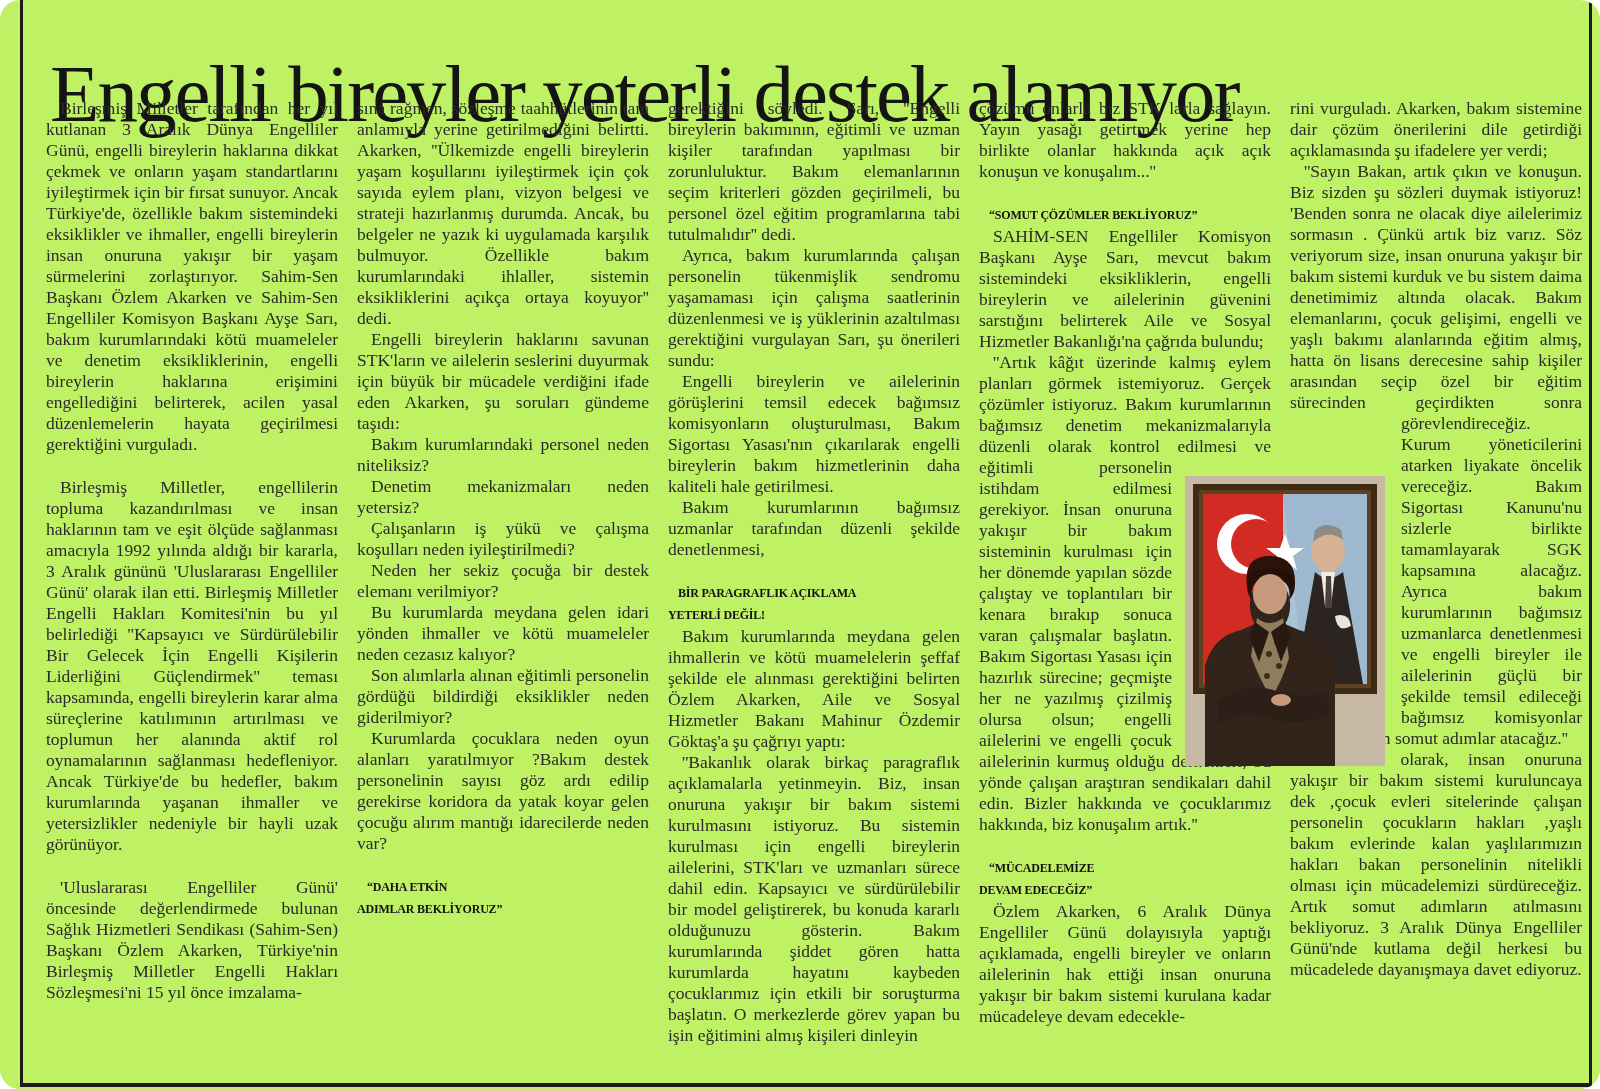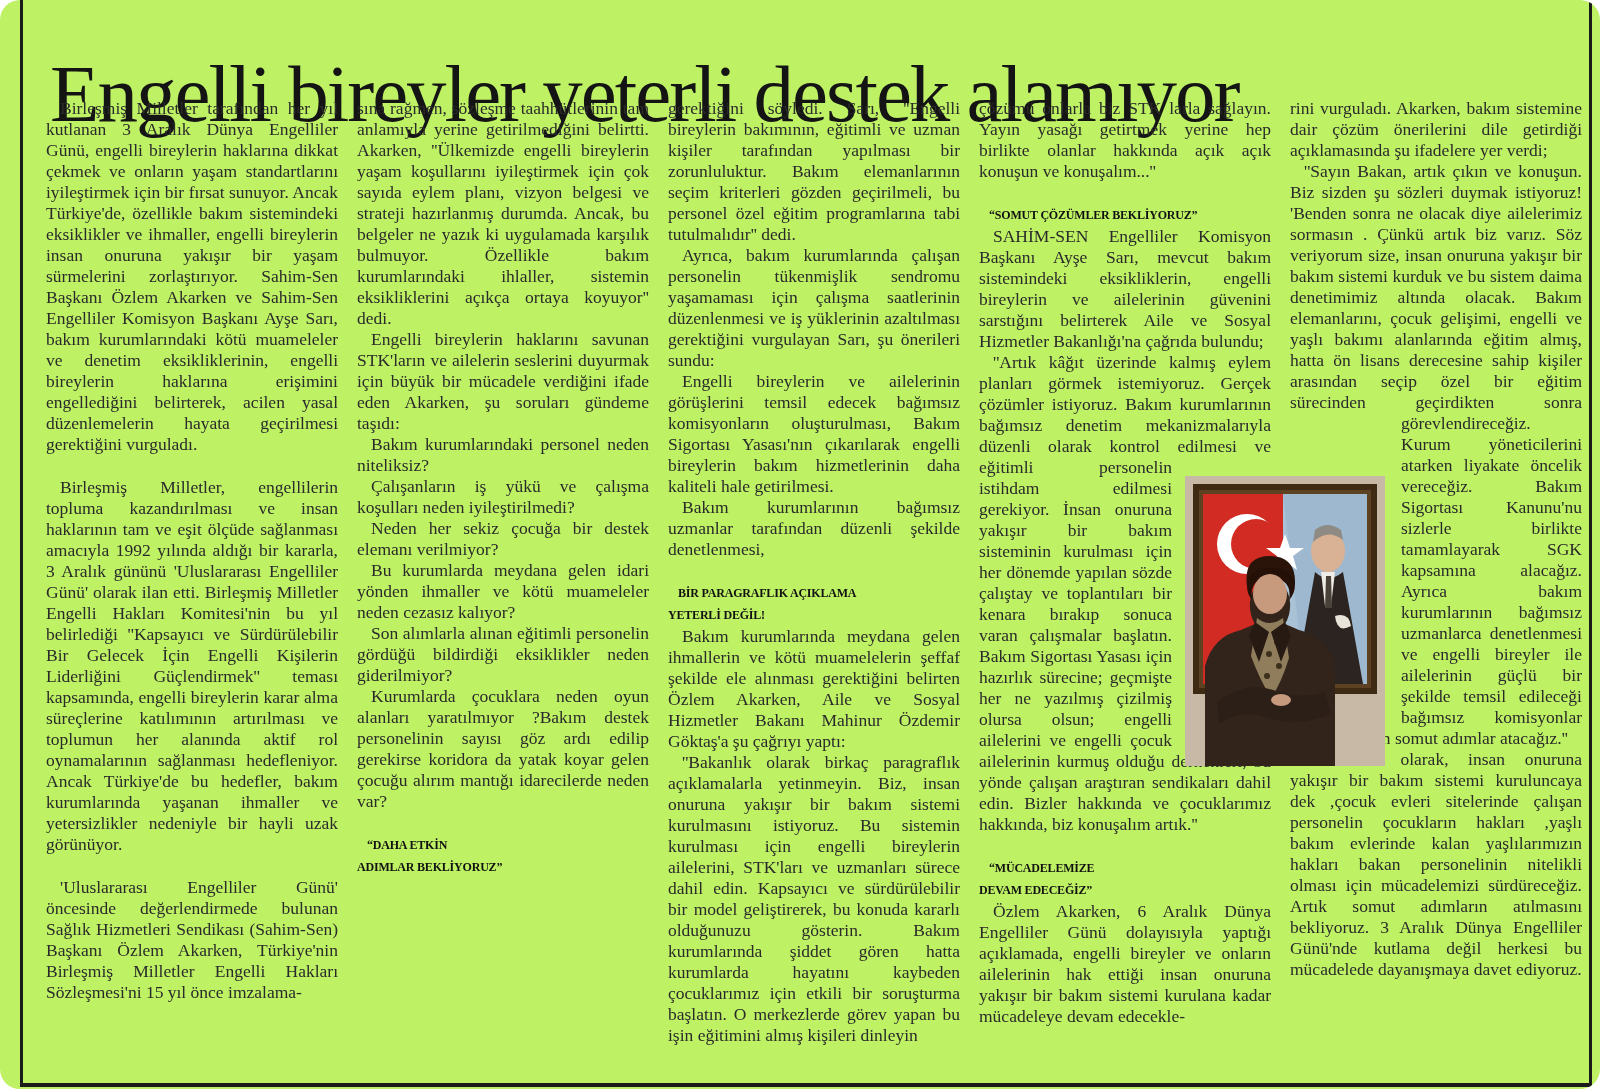--- a/index.html
+++ b/index.html
@@ -38,20 +38,21 @@
       <div class="gap"></div>
       <p class="p">Birleşmiş Milletler, engellilerin topluma kazandırılması ve insan haklarının tam ve eşit ölçüde sağlanması amacıyla 1992 yılında aldığı bir kararla, 3 Aralık gününü 'Uluslararası Engelliler Günü' olarak ilan etti. Birleşmiş Milletler Engelli Hakları Komitesi'nin bu yıl belirlediği ''Kapsayıcı ve Sürdürülebilir Bir Gelecek İçin Engelli Kişilerin Liderliğini Güçlendirmek'' teması kapsamında, engelli bireylerin karar alma süreçlerine katılımının artırılması ve toplumun her alanında aktif rol oynamalarının sağlanması hedefleniyor. Ancak Türkiye'de bu hedefler, bakım kurumlarında yaşanan ihmaller ve yetersizlikler nedeniyle bir hayli uzak görünüyor.</p>
       <div class="gap"></div>
       <p class="p">'Uluslararası Engelliler Günü' öncesinde değerlendirmede bulunan Sağlık Hizmetleri Sendikası (Sahim-Sen) Başkanı Özlem Akarken, Türkiye'nin Birleşmiş Milletler Engelli Hakları Sözleşmesi'ni 15 yıl önce imzalama-</p>
     </div>
 
     <div class="col">
       <p class="p cont">sına rağmen, sözleşme taahhütlerinin tam anlamıyla yerine getirilmediğini belirtti. Akarken, ''Ülkemizde engelli bireylerin yaşam koşullarını iyileştirmek için çok sayıda eylem planı, vizyon belgesi ve strateji hazırlanmış durumda. Ancak, bu belgeler ne yazık ki uygulamada karşılık bulmuyor. Özellikle bakım kurumlarındaki ihlaller, sistemin eksikliklerini açıkça ortaya koyuyor'' dedi.</p>
       <p class="p">Engelli bireylerin haklarını savunan STK'ların ve ailelerin seslerini duyurmak için büyük bir mücadele verdiğini ifade eden Akarken, şu soruları gündeme taşıdı:</p>
       <p class="p">Bakım kurumlarındaki personel neden niteliksiz?</p>
+      <p class="p">Denetim mekanizmaları neden yetersiz?</p>
       <p class="p">Çalışanların iş yükü ve çalışma koşulları neden iyileştirilmedi?</p>
       <p class="p">Neden her sekiz çocuğa bir destek elemanı verilmiyor?</p>
       <p class="p">Bu kurumlarda meydana gelen idari yönden ihmaller ve kötü muameleler neden cezasız kalıyor?</p>
       <p class="p">Son alımlarla alınan eğitimli personelin gördüğü bildirdiği eksiklikler neden giderilmiyor?</p>
       <p class="p">Kurumlarda çocuklara neden oyun alanları yaratılmıyor ?Bakım destek personelinin sayısı göz ardı edilip gerekirse koridora da yatak koyar gelen çocuğu alırım mantığı idarecilerde neden var?</p>
       <div class="gap"></div>
       <h2 class="subhead">“DAHA ETKİN
 ADIMLAR BEKLİYORUZ”</h2>
     </div>
 

